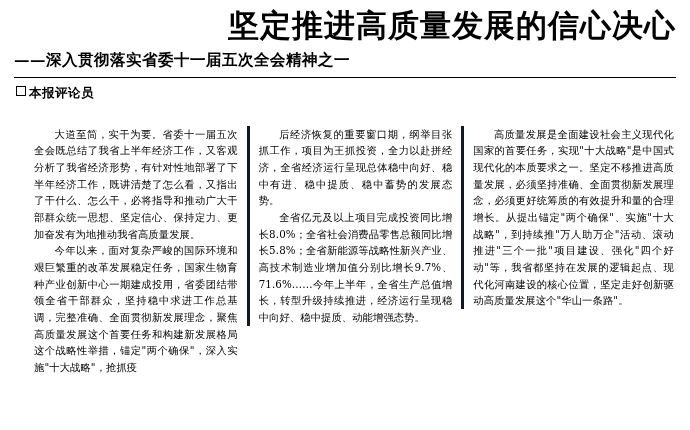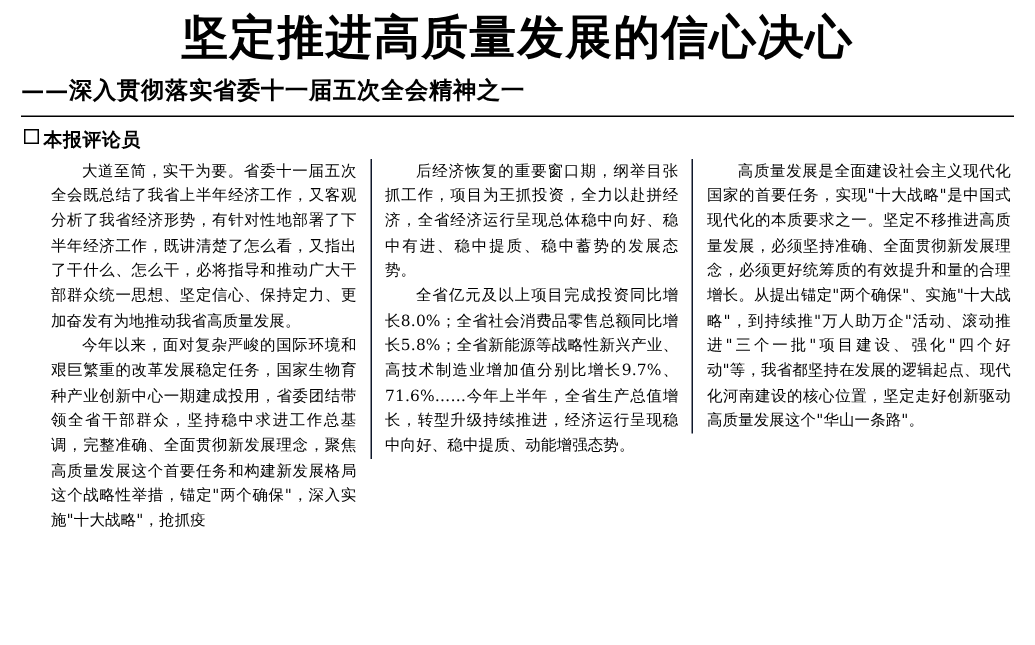--- a/index.html
+++ b/index.html
@@ -15,21 +15,21 @@
     color: #000;
   }
   .page {
     position: relative;
     width: 690px;
     height: 430px;
     box-sizing: border-box;
     padding: 4px 14px 0 14px;
   }
   .headline {
-    text-align: center;
+    text-align: right;
     font-family: "DejaVu Serif", "Liberation Serif", serif;
     font-weight: bold;
     font-size: 31px;
     letter-spacing: 1px;
     line-height: 1.15;
     margin-top: 4px;
     margin-bottom: 2px;
     white-space: nowrap;
   }
   .subheadline {
@@ -44,21 +44,21 @@
   }
   .rule {
     border: none;
     border-top: 1px solid #000;
     margin: 6px 0 7px 0;
   }
   .byline {
     font-family: Liberation Serif, serif;
     font-size: 12.5px;
     font-weight: bold;
-    margin: 0 0 4px 2px;
+    margin: 0 0 24px 2px;
     letter-spacing: 0.5px;
   }
   .byline .box-mark {
     display: inline-block;
     width: 8px;
     height: 8px;
     border: 1px solid #000;
     margin-right: 3px;
     vertical-align: 1px;
   }
@@ -68,21 +68,21 @@
     align-items: flex-start;
     margin-left: 18px;
   }
   .col {
     width: 33.3333%;
     box-sizing: border-box;
     padding: 0 9px;
     position: relative;
   }
   .col + .col {
-    border-left: 1px solid #0f172a;
+    border-left: 3px solid #0f172a;
   }
   .col p {
     margin: 0 0 0 0;
     font-family: "DejaVu Serif", "Liberation Serif", serif;
     font-size: 10.3px;
     line-height: 1.62;
     text-align: justify;
     text-justify: inter-ideograph;
     text-indent: 2em;
     letter-spacing: 0.1px;

